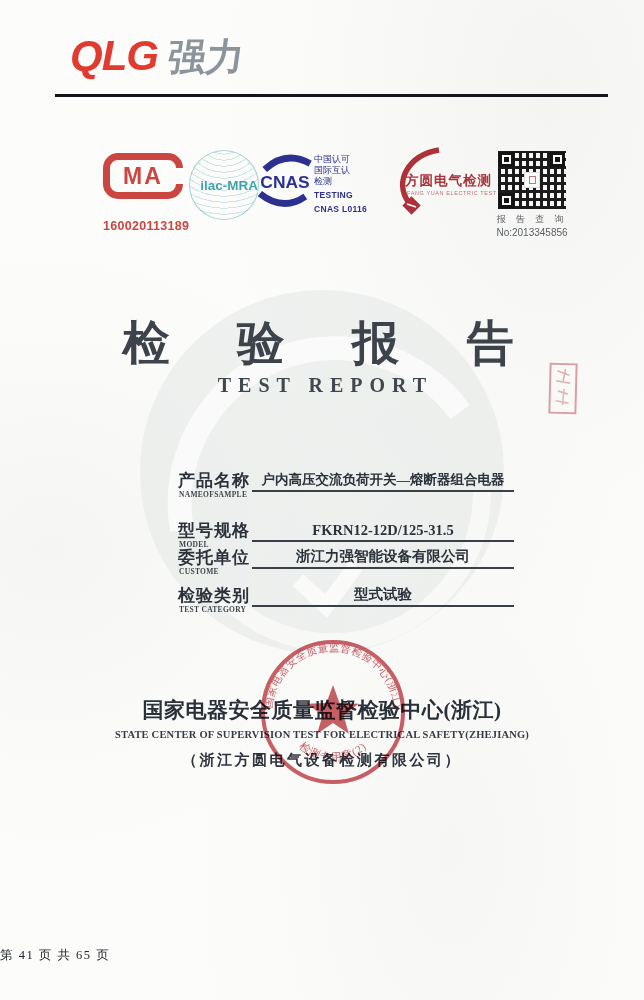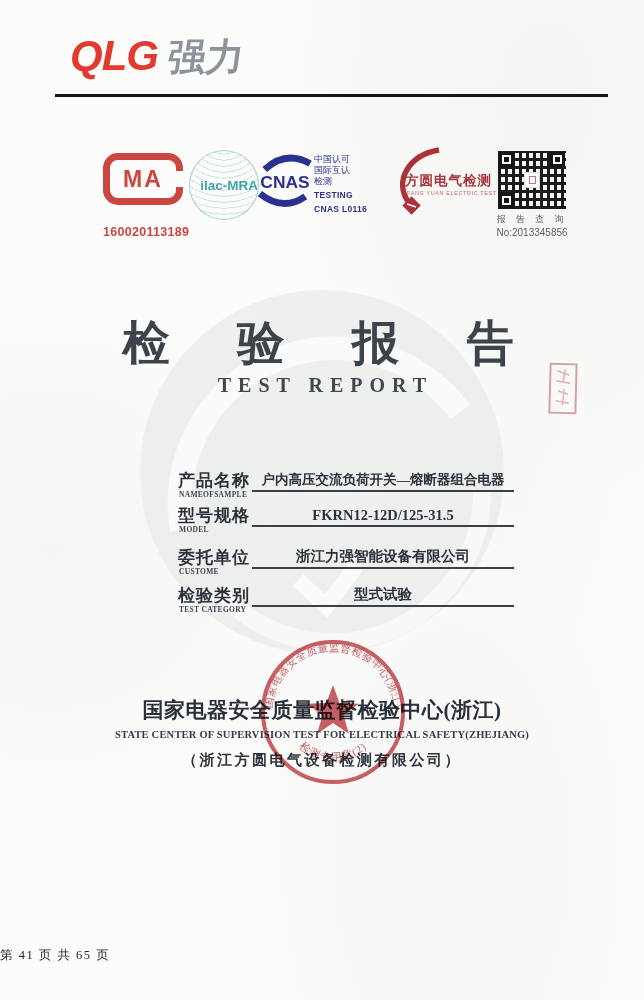--- a/index.html
+++ b/index.html
@@ -15,21 +15,21 @@
   }
 
   
   .logo { position:absolute; left:70px; top:32px; white-space:nowrap; font-family:"Liberation Sans",sans-serif; }
   .logo-latin { font-size:42px; font-weight:900; font-style:italic; color:#e23a2e; letter-spacing:-1px; }
   .logo-cn { font-size:38px; font-weight:900; color:#8b939b; margin-left:10px; display:inline-block; transform:skewX(-8deg); }
   .rule { position:absolute; left:55px; top:94px; width:553px; height:3px; background:#16161a; }
 
   
   .cma { position:absolute; left:103px; top:153px; width:86px; text-align:center; }
-  .cma-mark { position:relative; width:80px; height:52px; border:7px solid #cb4640; border-radius:15px;
+  .cma-mark { position:relative; width:80px; height:46px; border:7px solid #cb4640; border-radius:15px;
               display:flex; align-items:center; justify-content:center; background:transparent; }
   .cma-mark::after { content:''; position:absolute; right:-9px; top:50%; transform:translateY(-50%);
               width:10px; height:16px; background:#fcfcfb; }
   .cma-letters { font-family:"Liberation Sans",sans-serif; font-size:23px; font-weight:900; color:#cb4640; letter-spacing:2px; }
   .cma-num { margin-top:20px; font-family:"Liberation Sans",sans-serif; font-size:12.5px; font-weight:700; color:#cb4640; letter-spacing:.3px; }
 
   .ilac { position:absolute; left:189px; top:150px; width:70px; height:70px; border-radius:50%;
           border:1px solid rgba(92,176,180,.55);
           background:repeating-radial-gradient(circle at 50% -30%, transparent 0 5px, rgba(92,176,180,.30) 5px 6px);
           display:flex; align-items:center; justify-content:flex-end; }
@@ -164,21 +164,21 @@
       <path d="M6,6 l12,4 M14,4 l-2,12 M5,16 l14,2" stroke="rgba(192,88,92,.45)" stroke-width="1.6" fill="none"></path>
       <path d="M7,26 l10,3 M13,24 l-1,16 M5,36 l13,2" stroke="rgba(192,88,92,.40)" stroke-width="1.6" fill="none"></path>
     </svg>
   </div>
 
   <div class="frow" style="top:468px">
     <span class="flabel"><span>产品名称</span>
       <span class="fsub">NAMEOFSAMPLE</span></span>
     <span class="fline" style="font-size:13.5px">户内高压交流负荷开关—熔断器组合电器</span>
   </div>
-  <div class="frow" style="top:503px">
+  <div class="frow" style="top:518px">
     <span class="flabel"><span>型号规格</span>
       <span class="fsub">MODEL</span></span>
     <span class="fline">FKRN12-12D/125-31.5</span>
   </div>
   <div class="frow" style="top:545px">
     <span class="flabel"><span>委托单位</span>
       <span class="fsub">CUSTOME</span></span>
     <span class="fline">浙江力强智能设备有限公司</span>
   </div>
   <div class="frow" style="top:583px">

